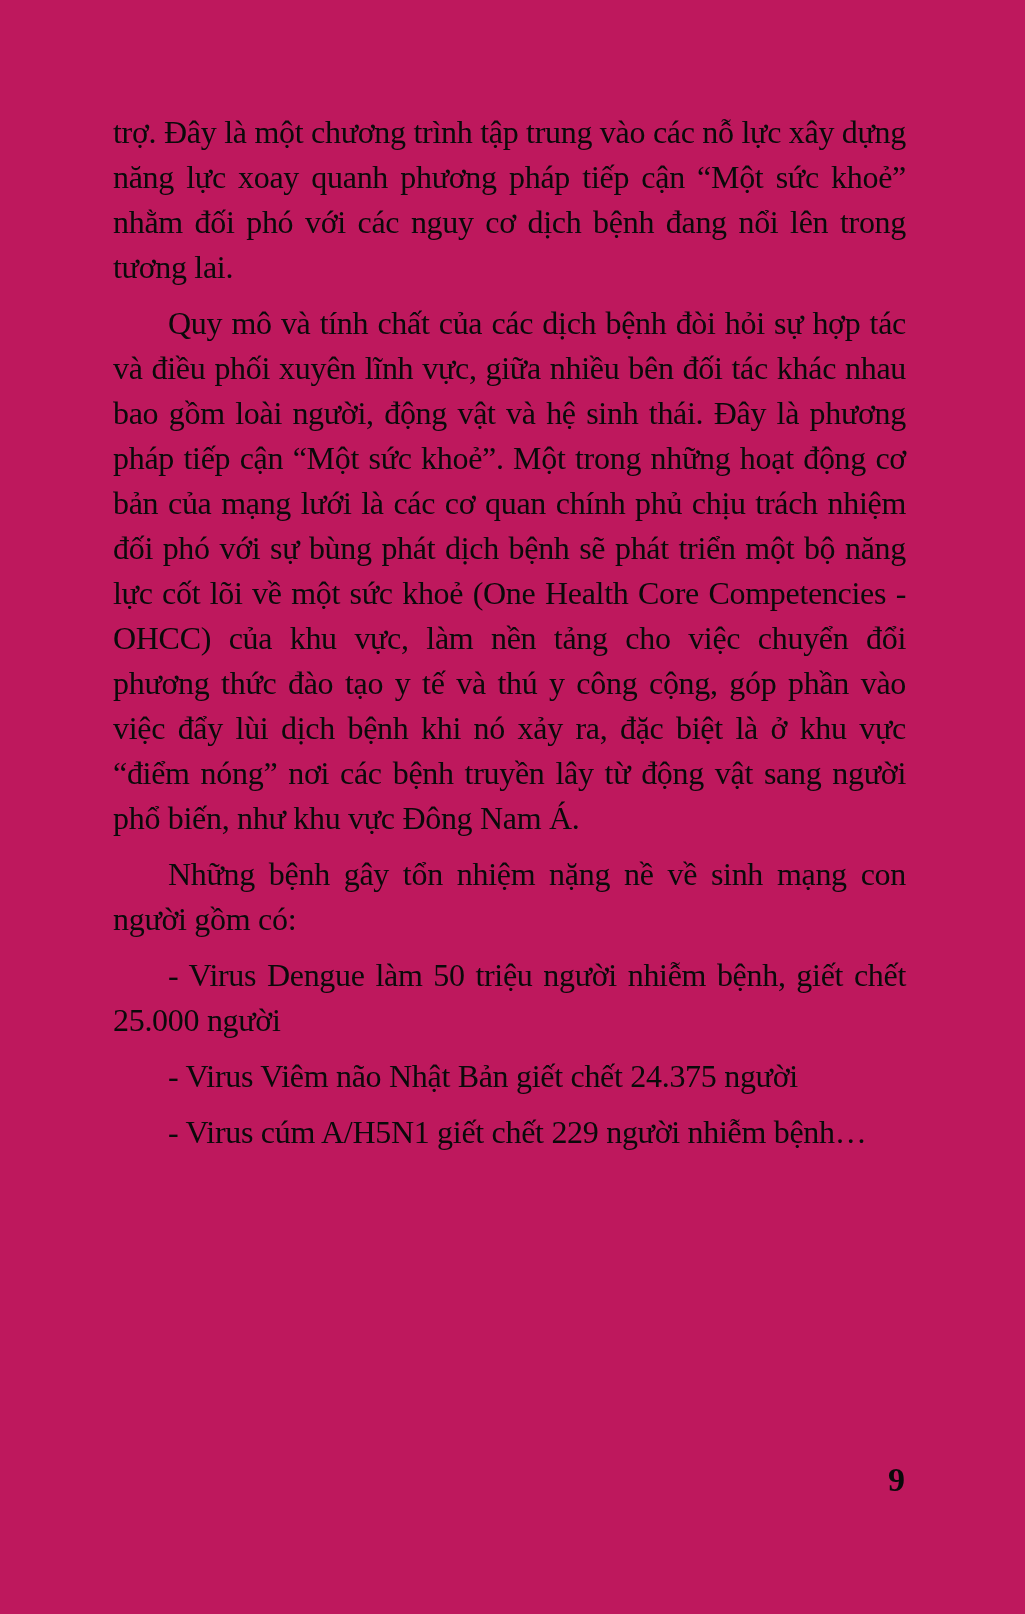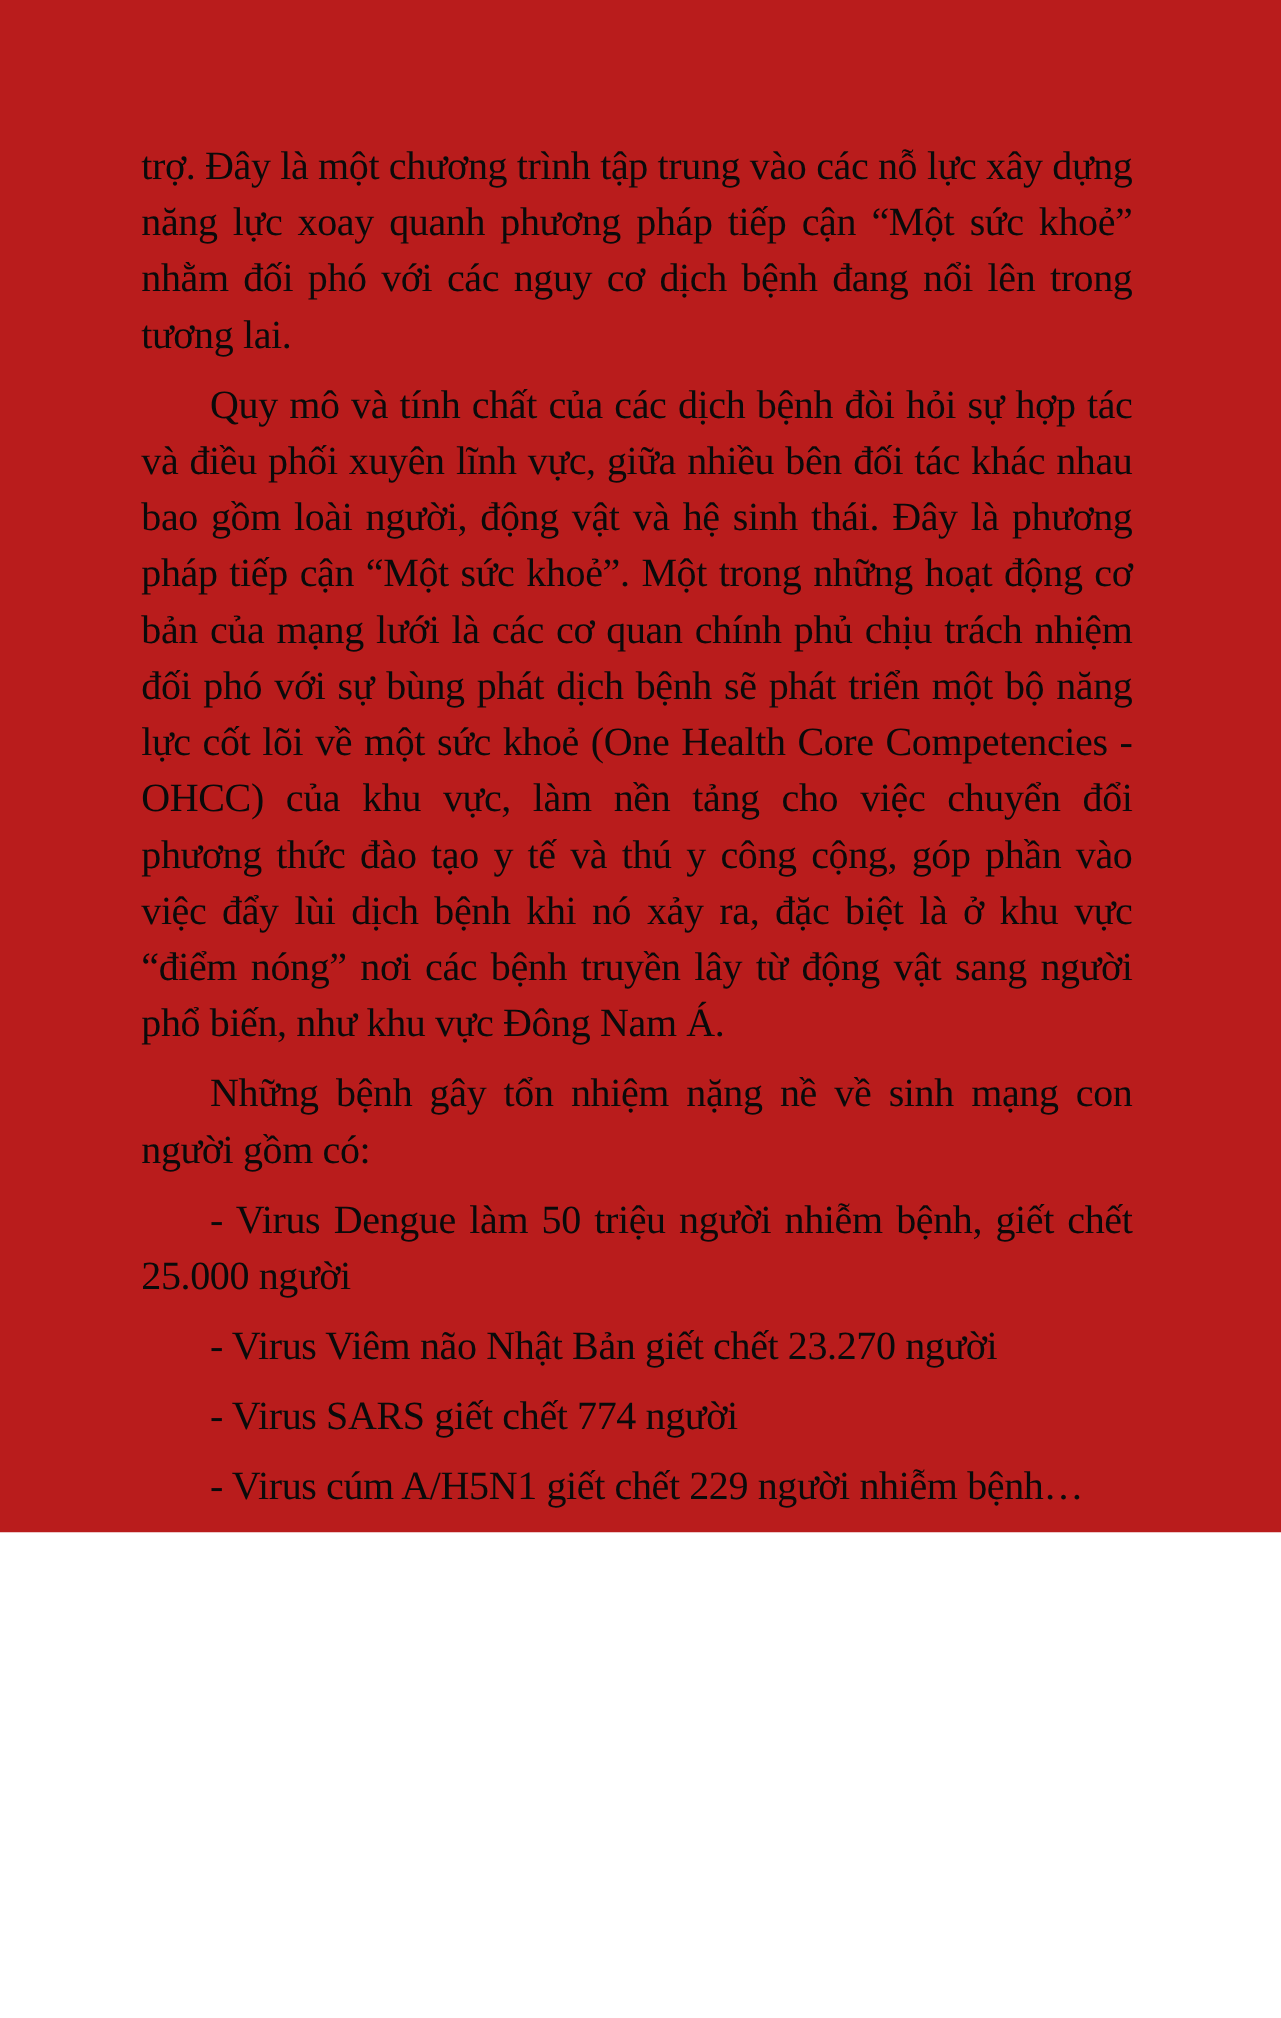--- a/index.html
+++ b/index.html
@@ -4,22 +4,22 @@
 <title>Page 9</title>
 <style>
   html, body {
     margin: 0;
     padding: 0;
     background: #ffffff;
   }
   .page {
     position: relative;
     width: 1025px;
-    height: 1226px;
-    background: #b91c1c;
+    height: 1614px;
+    background: #be185d;
     overflow: hidden;
     font-family: "Liberation Serif", "DejaVu Serif", serif;
     color: #0a0a0a;
   }
   .text-block {
     position: absolute;
     left: 113px;
     top: 110px;
     width: 793px;
     font-size: 32px;
@@ -57,22 +57,21 @@
     <p class="para no-indent">trợ. Đây là một chương trình tập trung vào các nỗ lực xây dựng năng lực xoay quanh phương pháp tiếp cận “Một sức khoẻ” nhằm đối phó với các nguy cơ dịch bệnh đang nổi lên trong tương lai.</p>
 
     <p class="para">Quy mô và tính chất của các dịch bệnh đòi hỏi sự hợp tác và điều phối xuyên lĩnh vực, giữa nhiều bên đối tác khác nhau bao gồm loài người, động vật và hệ sinh thái. Đây là phương pháp tiếp cận “Một sức khoẻ”. Một trong những hoạt động cơ bản của mạng lưới là các cơ quan chính phủ chịu trách nhiệm đối phó với sự bùng phát dịch bệnh sẽ phát triển một bộ năng lực cốt lõi về một sức khoẻ (One Health Core Competencies - OHCC) của khu vực, làm nền tảng cho việc chuyển đổi phương thức đào tạo y tế và thú y công cộng, góp phần vào việc đẩy lùi dịch bệnh khi nó xảy ra, đặc biệt là ở khu vực “điểm nóng” nơi các bệnh truyền lây từ động vật sang người phổ biến, như khu vực Đông Nam Á.</p>
 
 
     <p class="para">Những bệnh gây tổn nhiệm nặng nề về sinh mạng con người gồm có:</p>
 
 
     <p class="para">- Virus Dengue làm 50 triệu người nhiễm bệnh, giết chết 25.000 người</p>
 
-    <p class="para">- Virus Viêm não Nhật Bản giết chết 23.270 người</p>
+    <p class="para">- Virus Viêm não Nhật Bản giết chết 24.375 người</p>
 
-    <p class="para">- Virus SARS giết chết 774 người</p>
 
     <p class="para">- Virus cúm A/H5N1 giết chết 229 người nhiễm bệnh…</p>
   </div>
 
   <div class="page-number">9</div>
 
 </div>
 
 </body></html>

